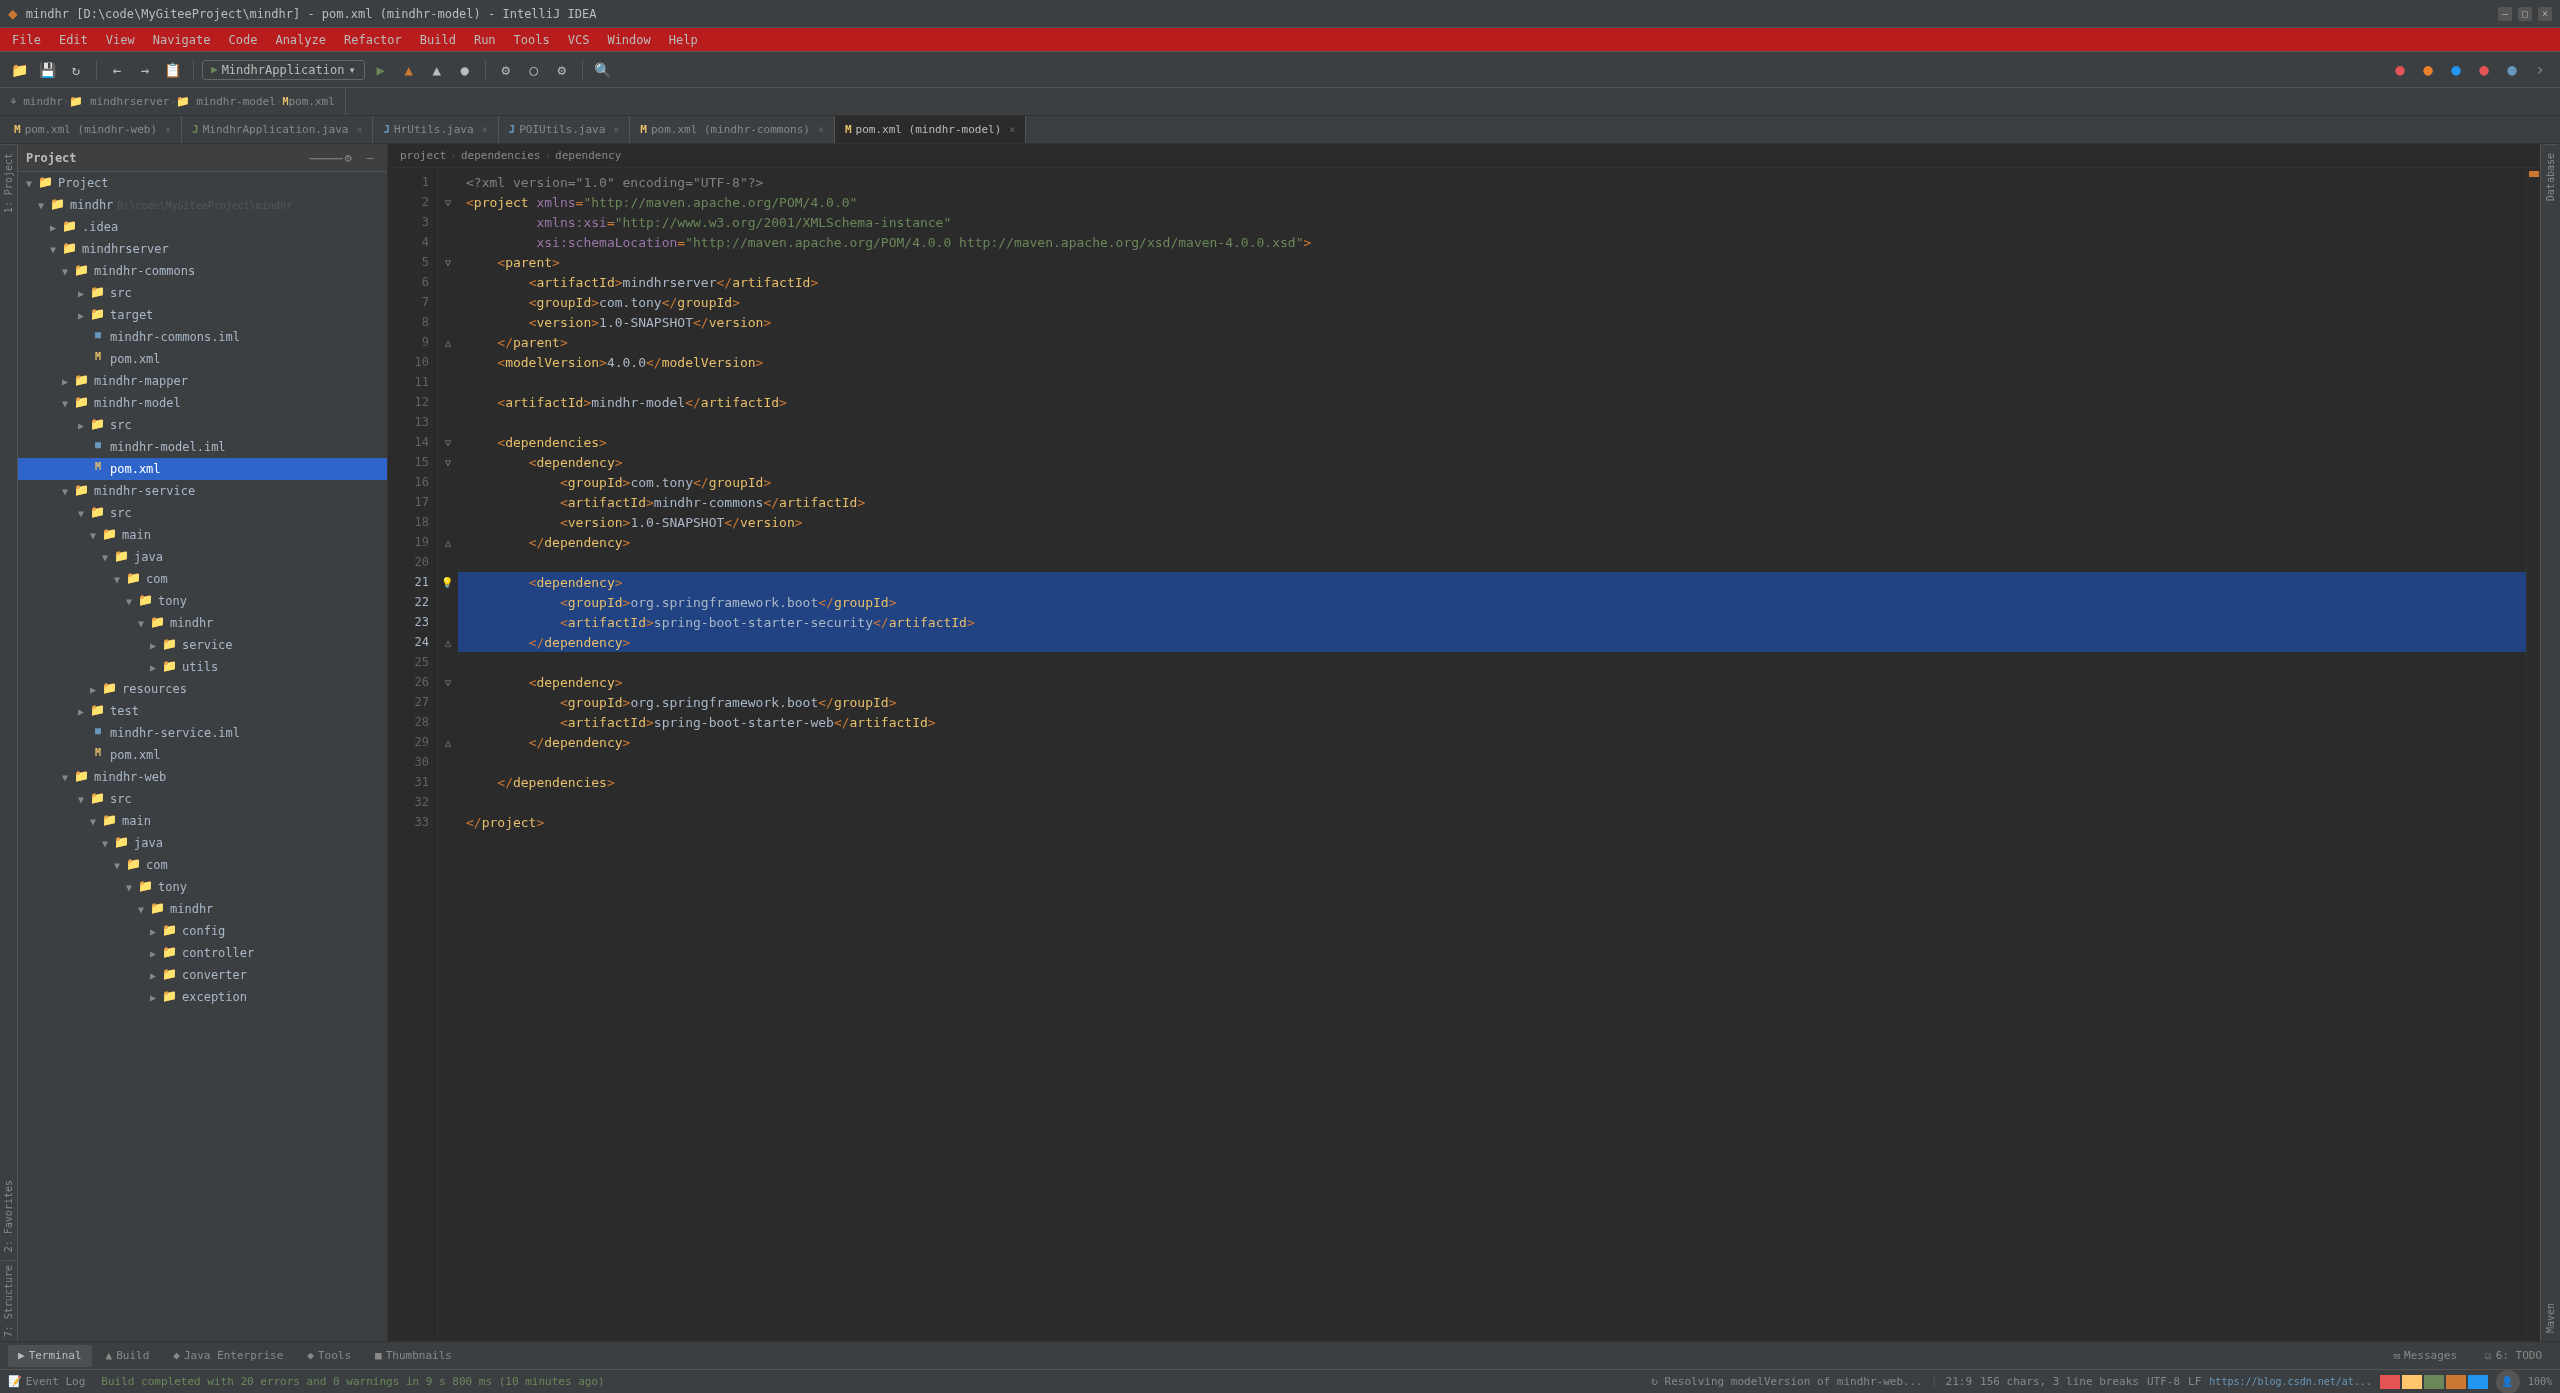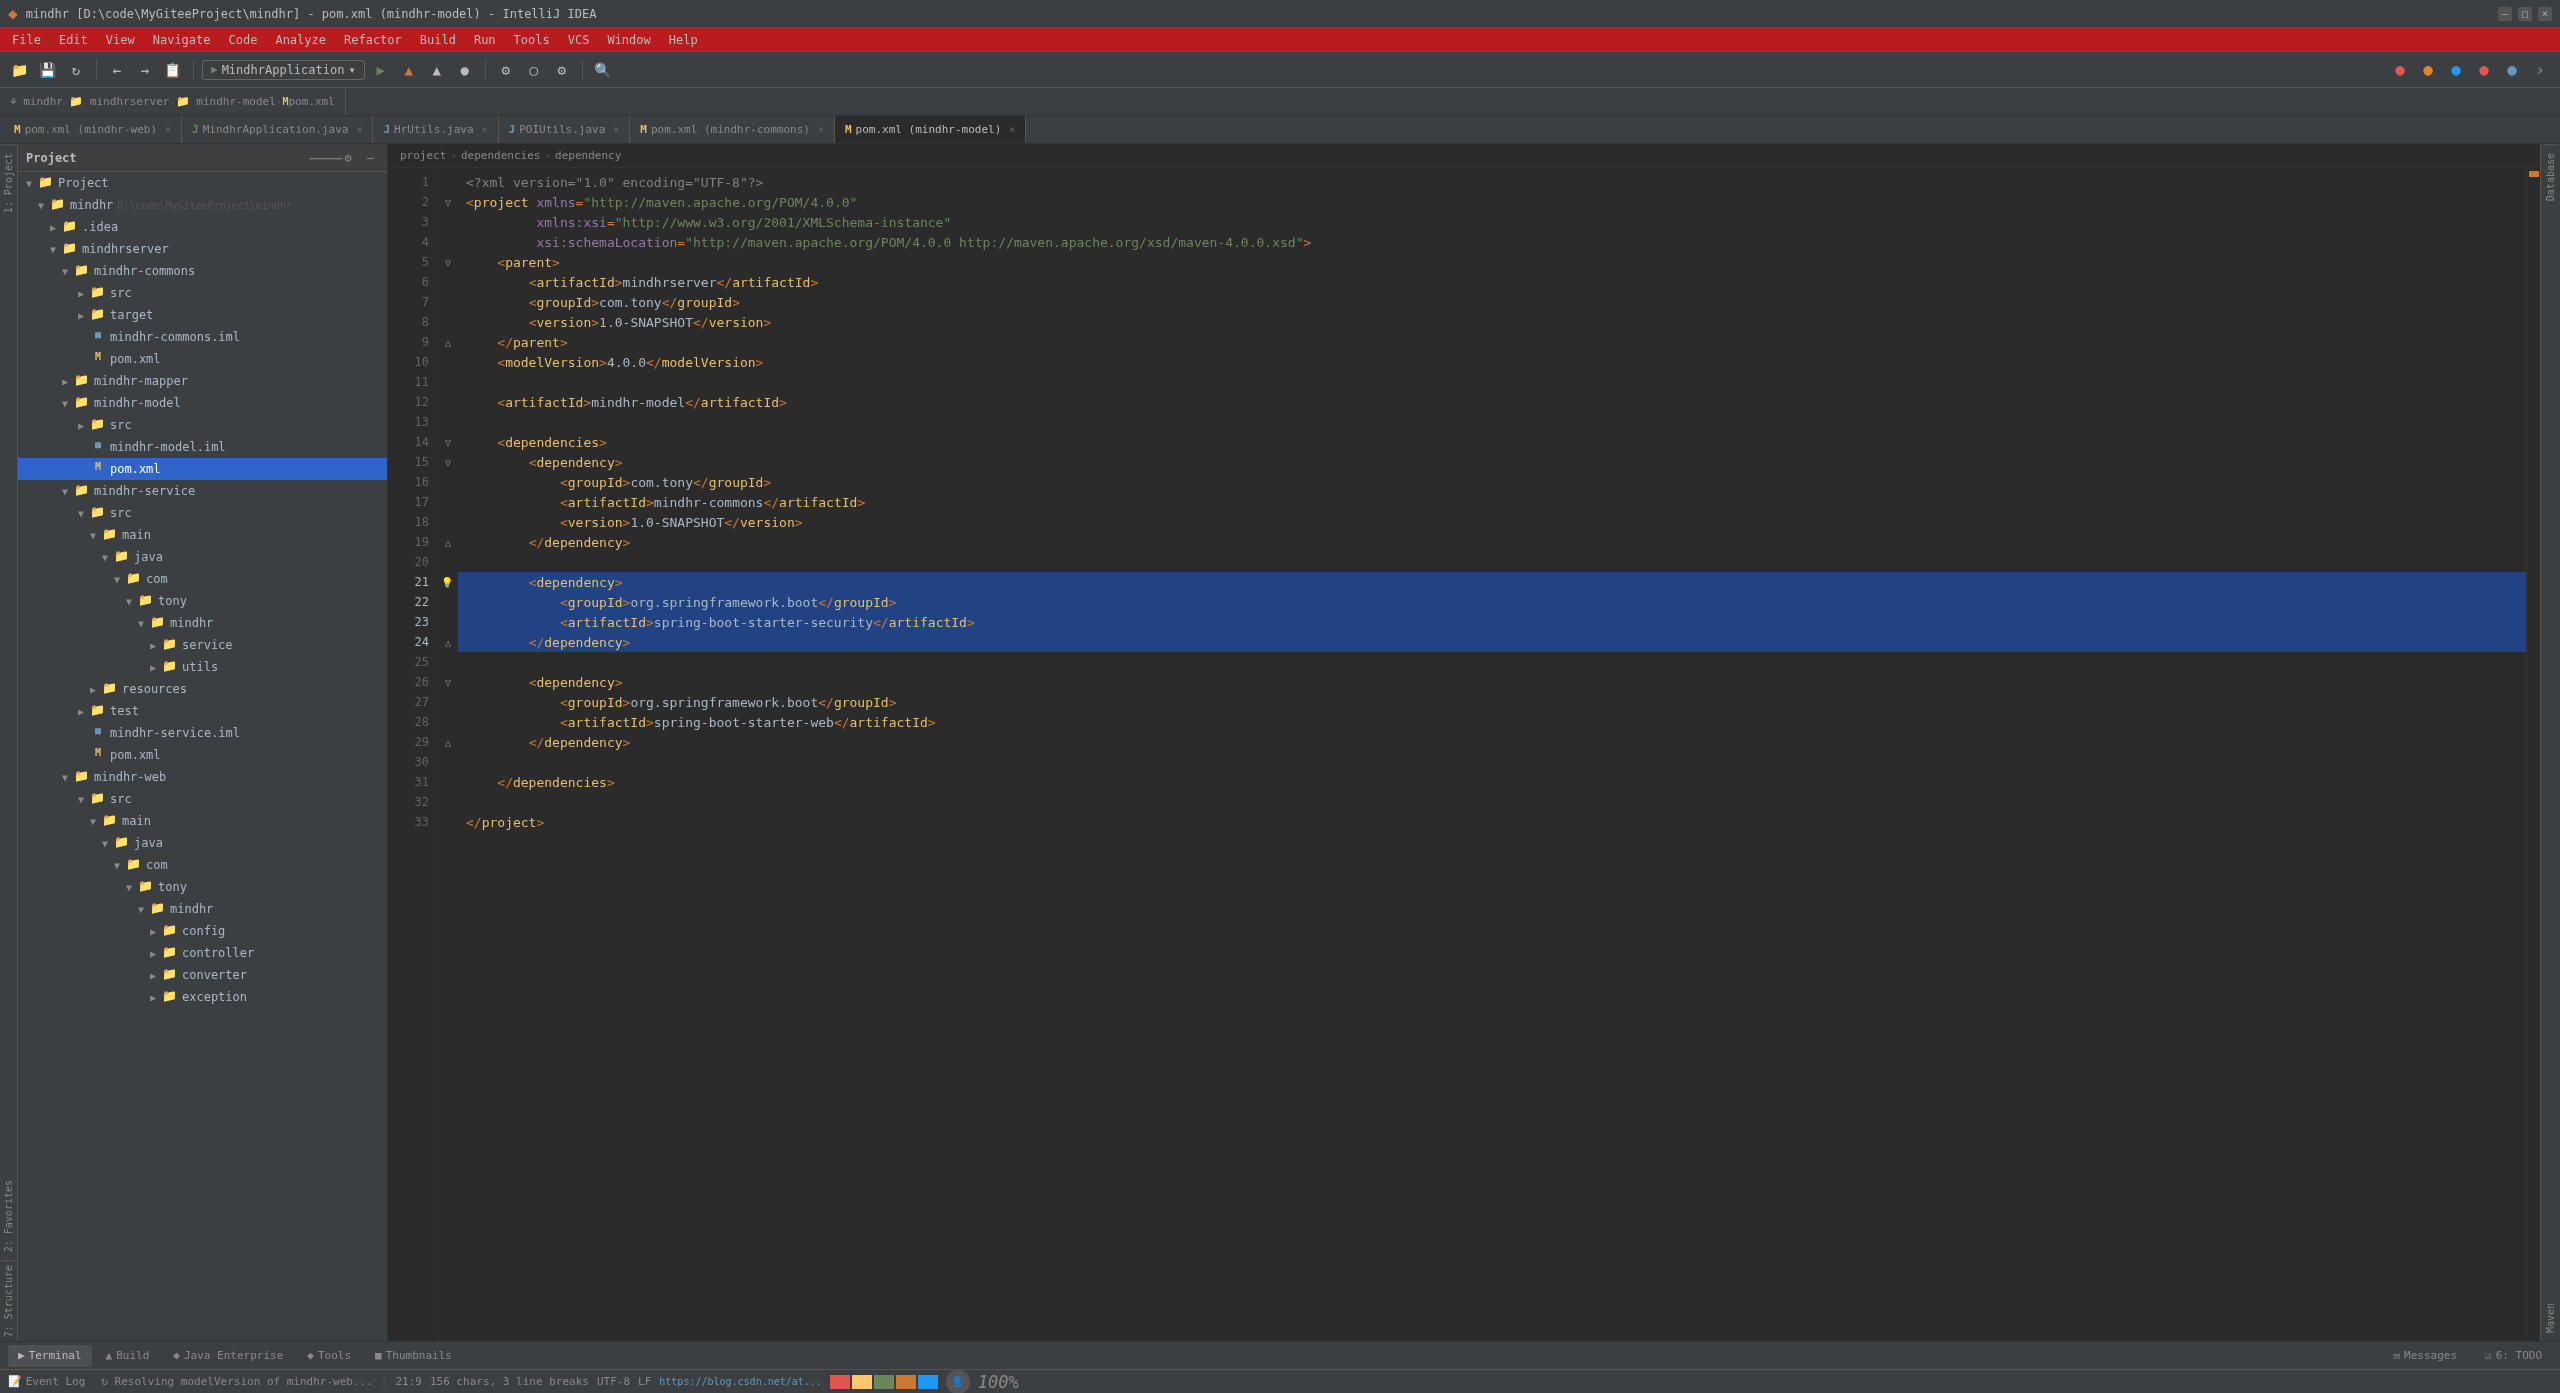--- a/index.html
+++ b/index.html
@@ -964,20 +964,23 @@
       <span>6: TODO</span>
     </div>
   </div>
 </div>
 
 <div class="status-bar">
   <div class="status-item">
     <span>📝</span>
     <span>Event Log</span>
   </div>
+  <div style="flex:1; display:flex; align-items:center;">
+    <span class="status-notification">Build completed with 20 errors and 0 warnings in 9 s 800 ms (10 minutes ago)</span>
+  </div>
   <div style="display:flex; align-items:center; gap:8px; flex-shrink:0;">
     <span style="color:#888; font-size:11px;">
       <span>↻</span>
       <span>Resolving modelVersion of mindhr-web...</span>
     </span>
     <span style="color:#555;">|</span>
     <div class="status-item">
       <span>21:9</span>
     </div>
     <div class="status-item">
@@ -994,15 +997,15 @@
     </div>
 
     <div style="display:flex; gap:2px; align-items:center;">
       <div style="width:20px; height:14px; background:#e45454;"></div>
       <div style="width:20px; height:14px; background:#ffc66d;"></div>
       <div style="width:20px; height:14px; background:#6a8759;"></div>
       <div style="width:20px; height:14px; background:#cc7832;"></div>
       <div style="width:20px; height:14px; background:#2196f3;"></div>
     </div>
     <div style="width:24px; height:24px; border-radius:50%; background:#555; display:flex; align-items:center; justify-content:center; font-size:10px;">👤</div>
-    <span style="font-size:17px; color:#888;font-style:italic;">100%</span>
+    <span style="font-size:10px; color:#888;">100%</span>
   </div>
 </div>
 
 </body></html>

